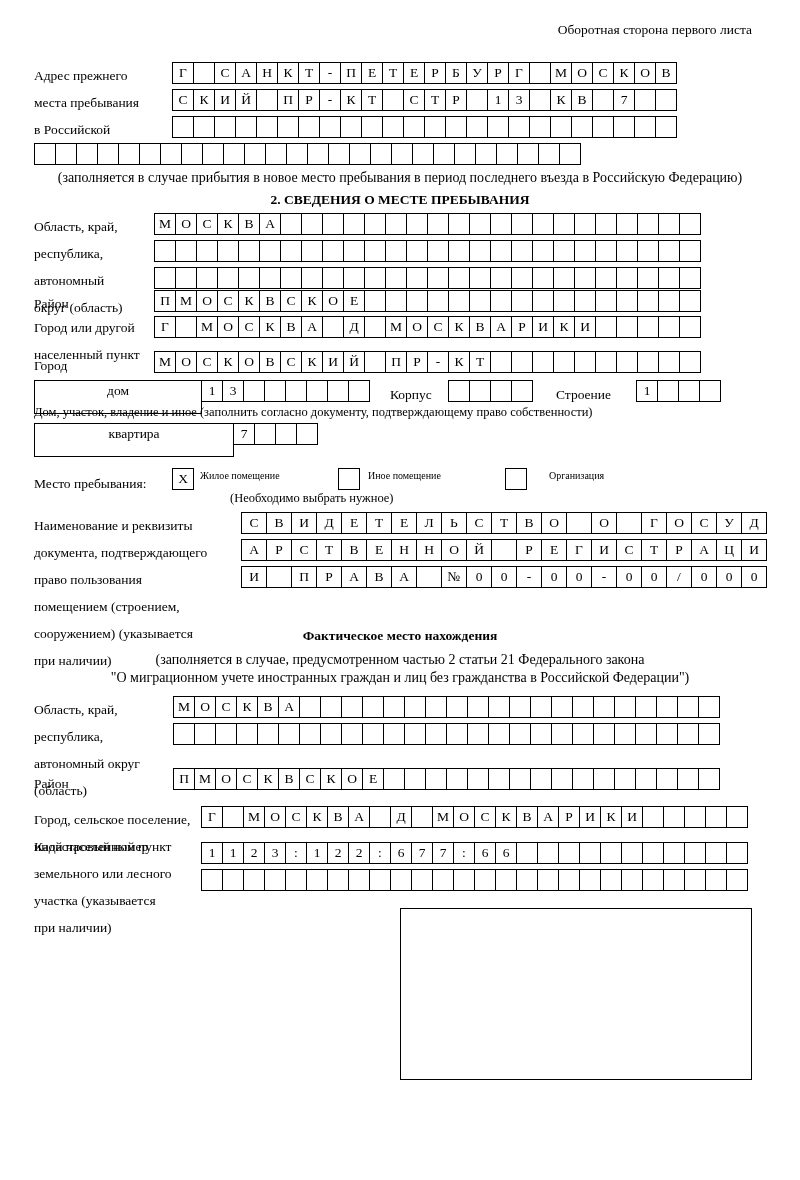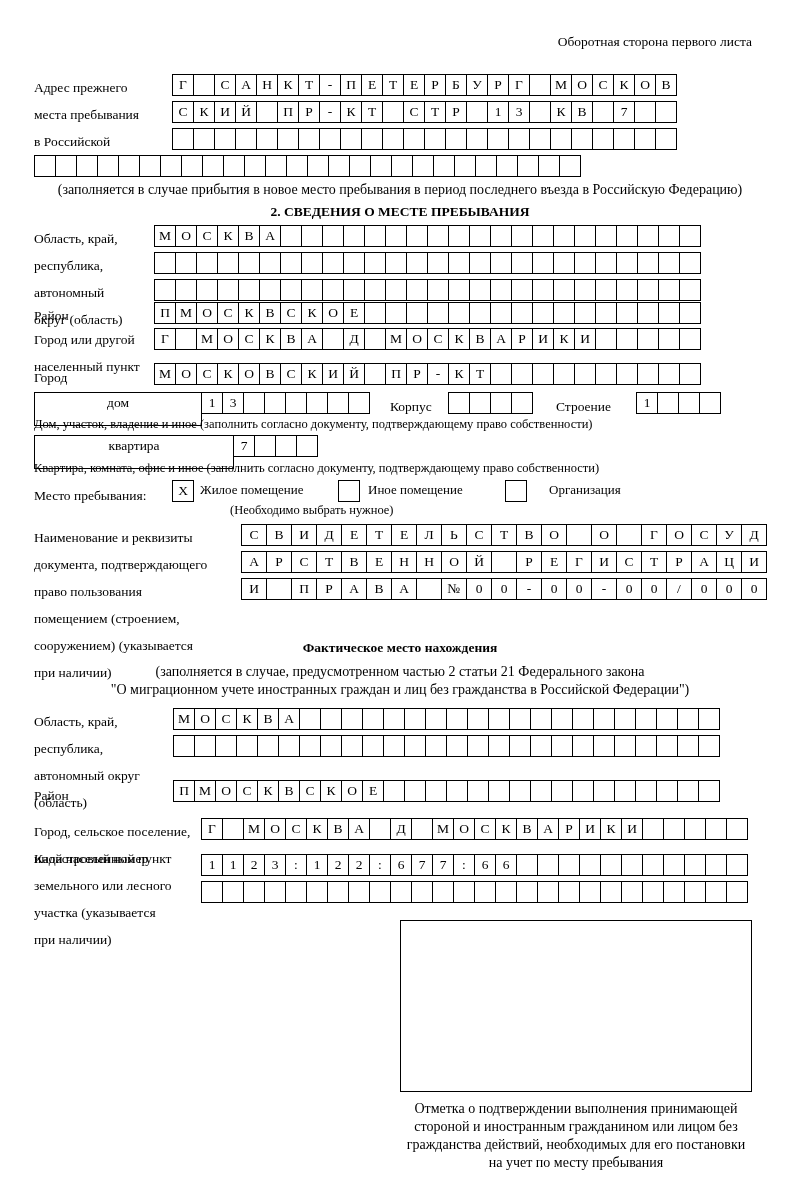--- a/index.html
+++ b/index.html
@@ -13,21 +13,21 @@
     font-family: "Liberation Serif", serif;
     color: #000;
     position: relative;
     overflow: hidden;
   }
   .page {
     position: relative;
     width: 800px;
     height: 1180px;
   }
-  .abs { position: absolute; margin-top: 12px; }
+  .abs { position: absolute; }
 
   .hdr-right {
     right: 48px;
     top: 22px;
     font-size: 13.5px;
   }
 
   .lbl {
     font-size: 13.5px;
     line-height: 27px;
@@ -88,21 +88,21 @@
     height: 22px;
     border: 1px solid #000;
     box-sizing: border-box;
     display: inline-block;
     font-size: 13.5px;
     line-height: 20px;
     text-align: center;
     vertical-align: middle;
   }
   .inline-lbl {
-    font-size: 13px;
+    font-size: 10px;
     display: inline-block;
     vertical-align: middle;
   }
 </style>
 </head>
 <body>
 
 <div class="page">
 
   <div class="abs hdr-right">Оборотная сторона первого листа</div>
@@ -431,21 +431,20 @@
 
   <div class="abs boxline" style="left:34px; top:423px; width:200px;">квартира</div>
 
   <div class="abs lbl-sm" style="left:34px; top:404px; width:700px;">Дом, участок, владение и иное (заполнить согласно документу, подтверждающему право собственности)</div>
   <div class="abs cells" id="s2-flat" style="left:233px; top:423px;">
       <div class="cell">7</div>
       <div class="cell"></div>
       <div class="cell"></div>
       <div class="cell"></div>
     </div>
-  <div class="abs lbl-sm" style="left:34px; top:448px; width:700px;">Квартира, комната, офис и иное (заполнить согласно документу, подтверждающему право собственности)</div>
 
   <div class="abs lbl" style="left:34px; top:470px;">Место пребывания:</div>
   <div class="abs checkbox" style="left:172px; top:468px;">Х</div>
   <div class="abs inline-lbl" style="left:200px; top:470px;">Жилое помещение</div>
   <div class="abs checkbox" style="left:338px; top:468px;"></div>
   <div class="abs inline-lbl" style="left:368px; top:470px;">Иное помещение</div>
   <div class="abs checkbox" style="left:505px; top:468px;"></div>
   <div class="abs inline-lbl" style="left:549px; top:470px;">Организация</div>
   <div class="abs lbl-sm" style="left:230px; top:490px;">(Необходимо выбрать нужное)</div>
 
@@ -706,18 +705,14 @@
       <div class="cell"></div>
       <div class="cell"></div>
       <div class="cell"></div>
       <div class="cell"></div>
       <div class="cell"></div>
       <div class="cell"></div>
       <div class="cell"></div>
     </div>
 
   <div class="abs bigbox" style="left:400px; top:908px; width:352px; height:172px;"></div>
-  <div class="abs footnote" style="left:390px; top:1088px; width:372px; white-space:pre-line; line-height:18px;">Отметка о подтверждении выполнения принимающей
-стороной и иностранным гражданином или лицом без
-гражданства действий, необходимых для его постановки
-на учет по месту пребывания</div>
 
 </div>
 
 </body></html>

